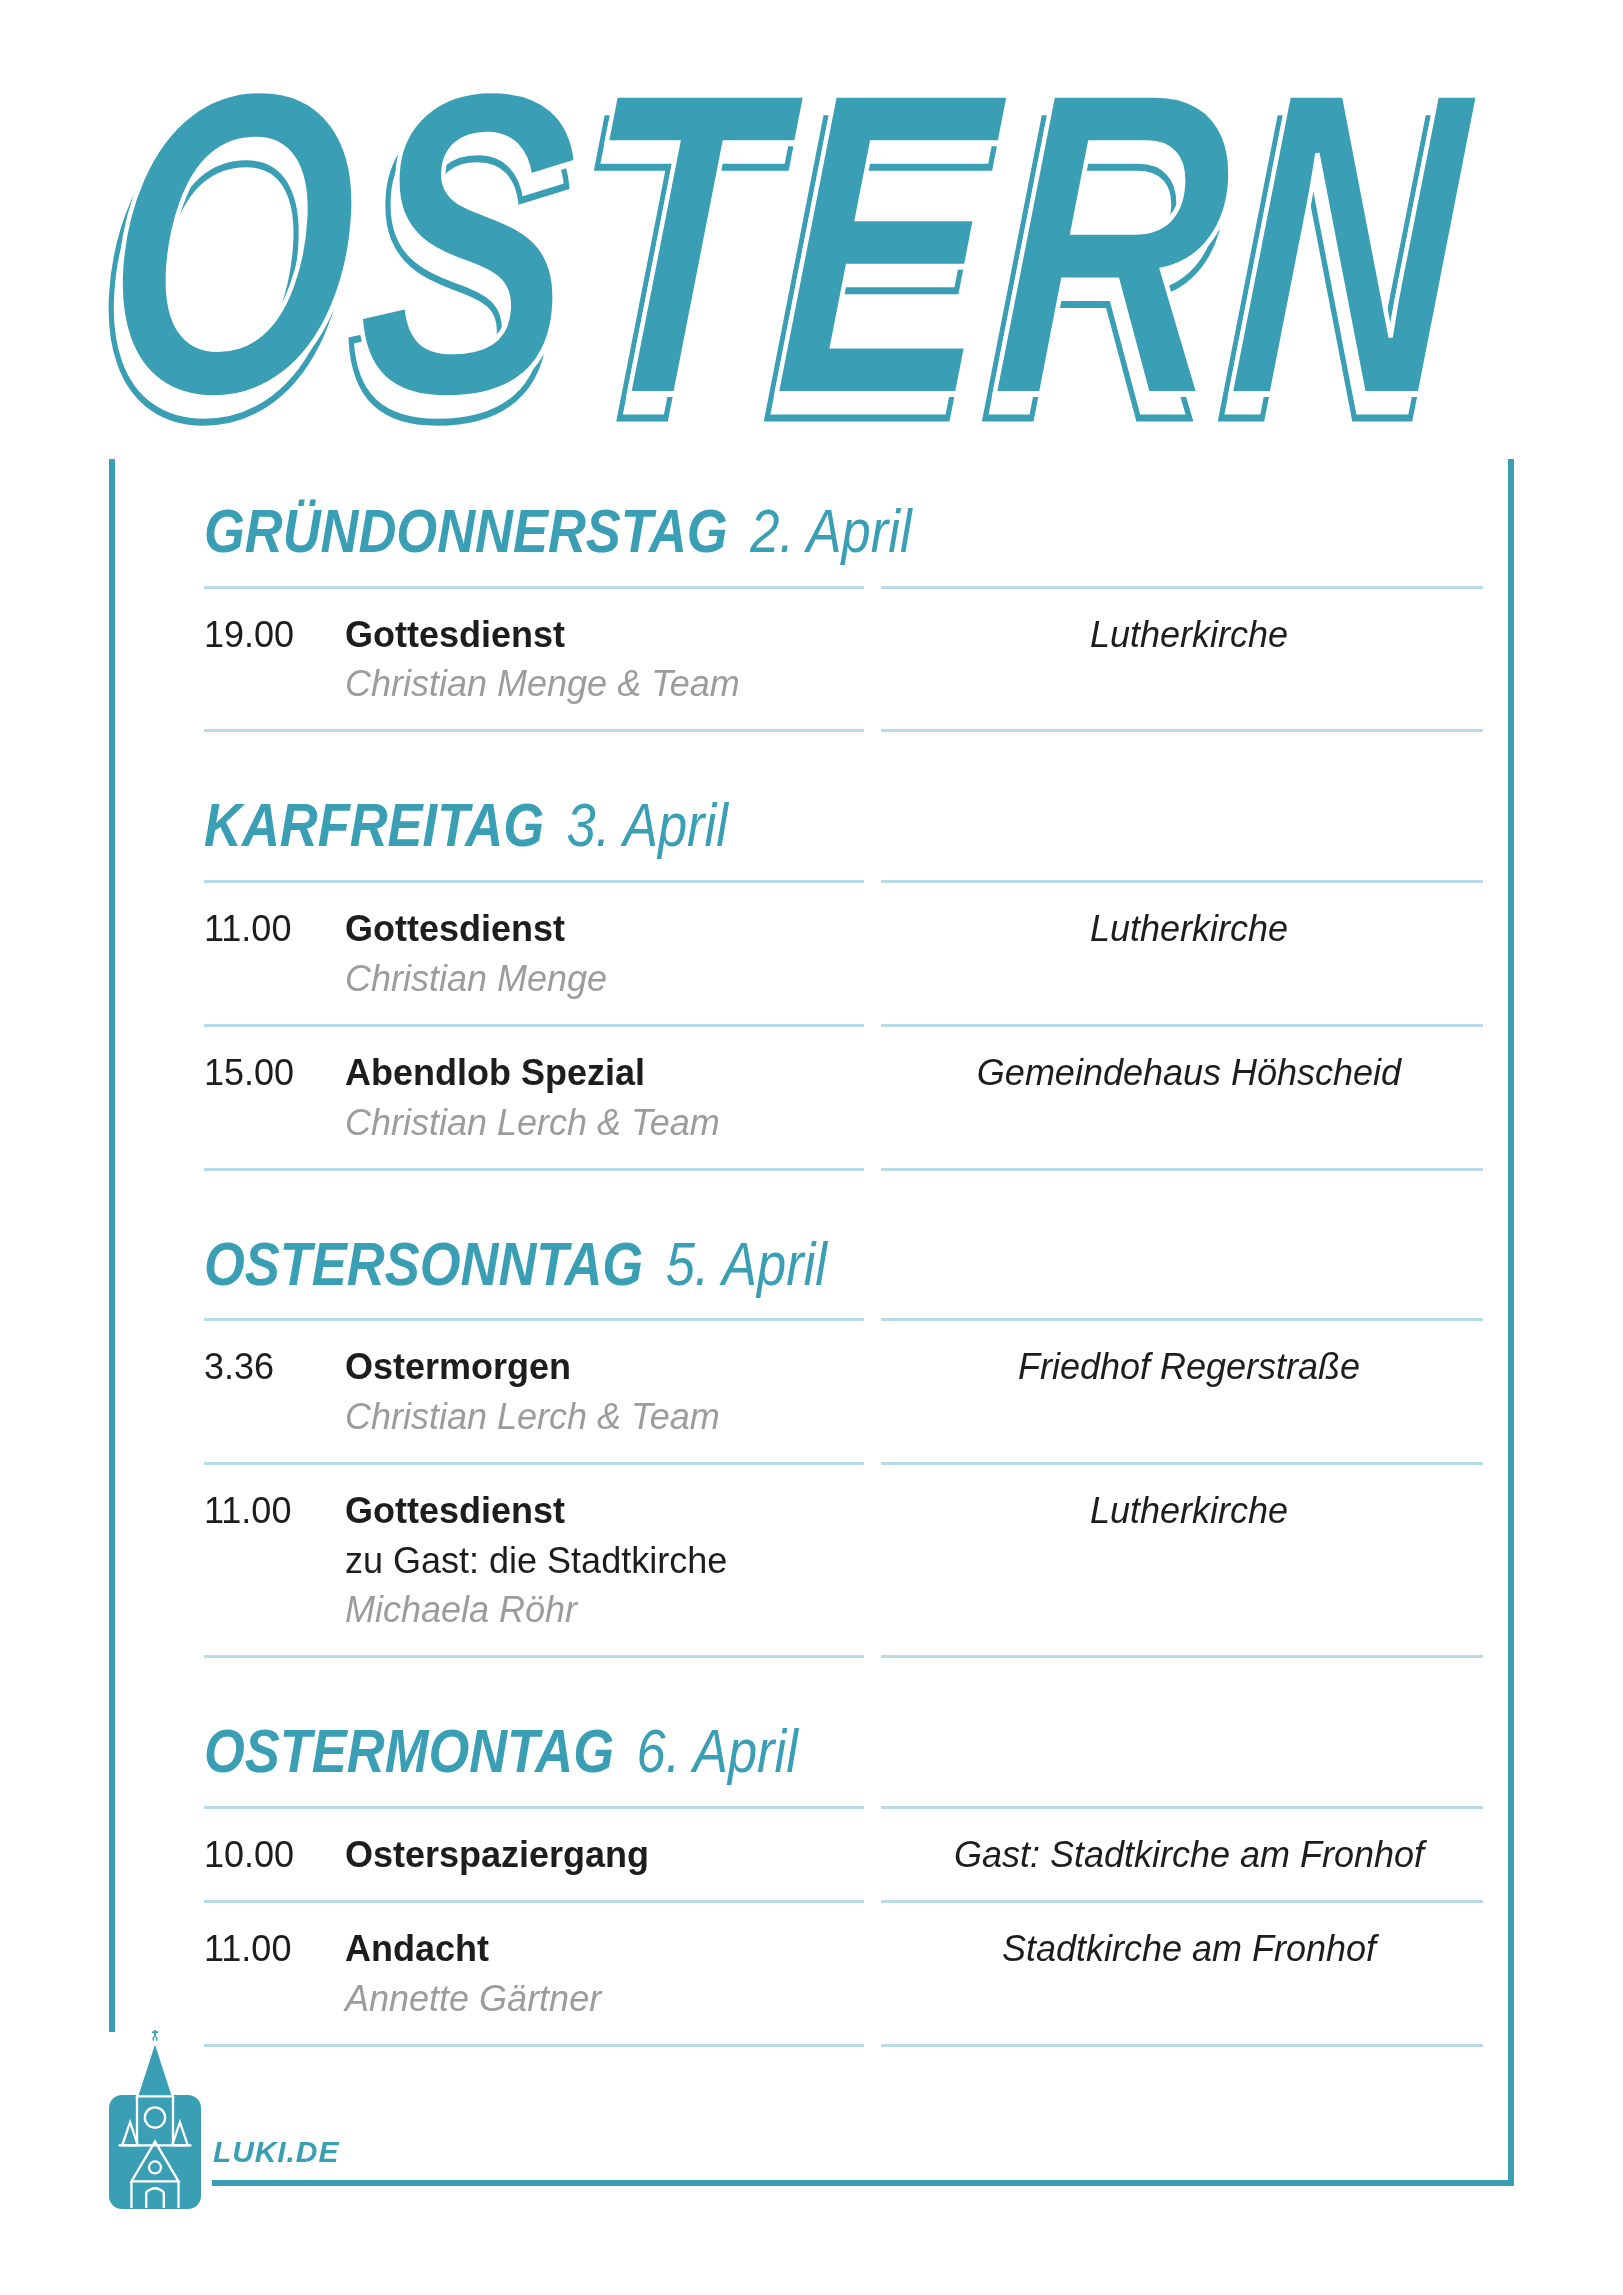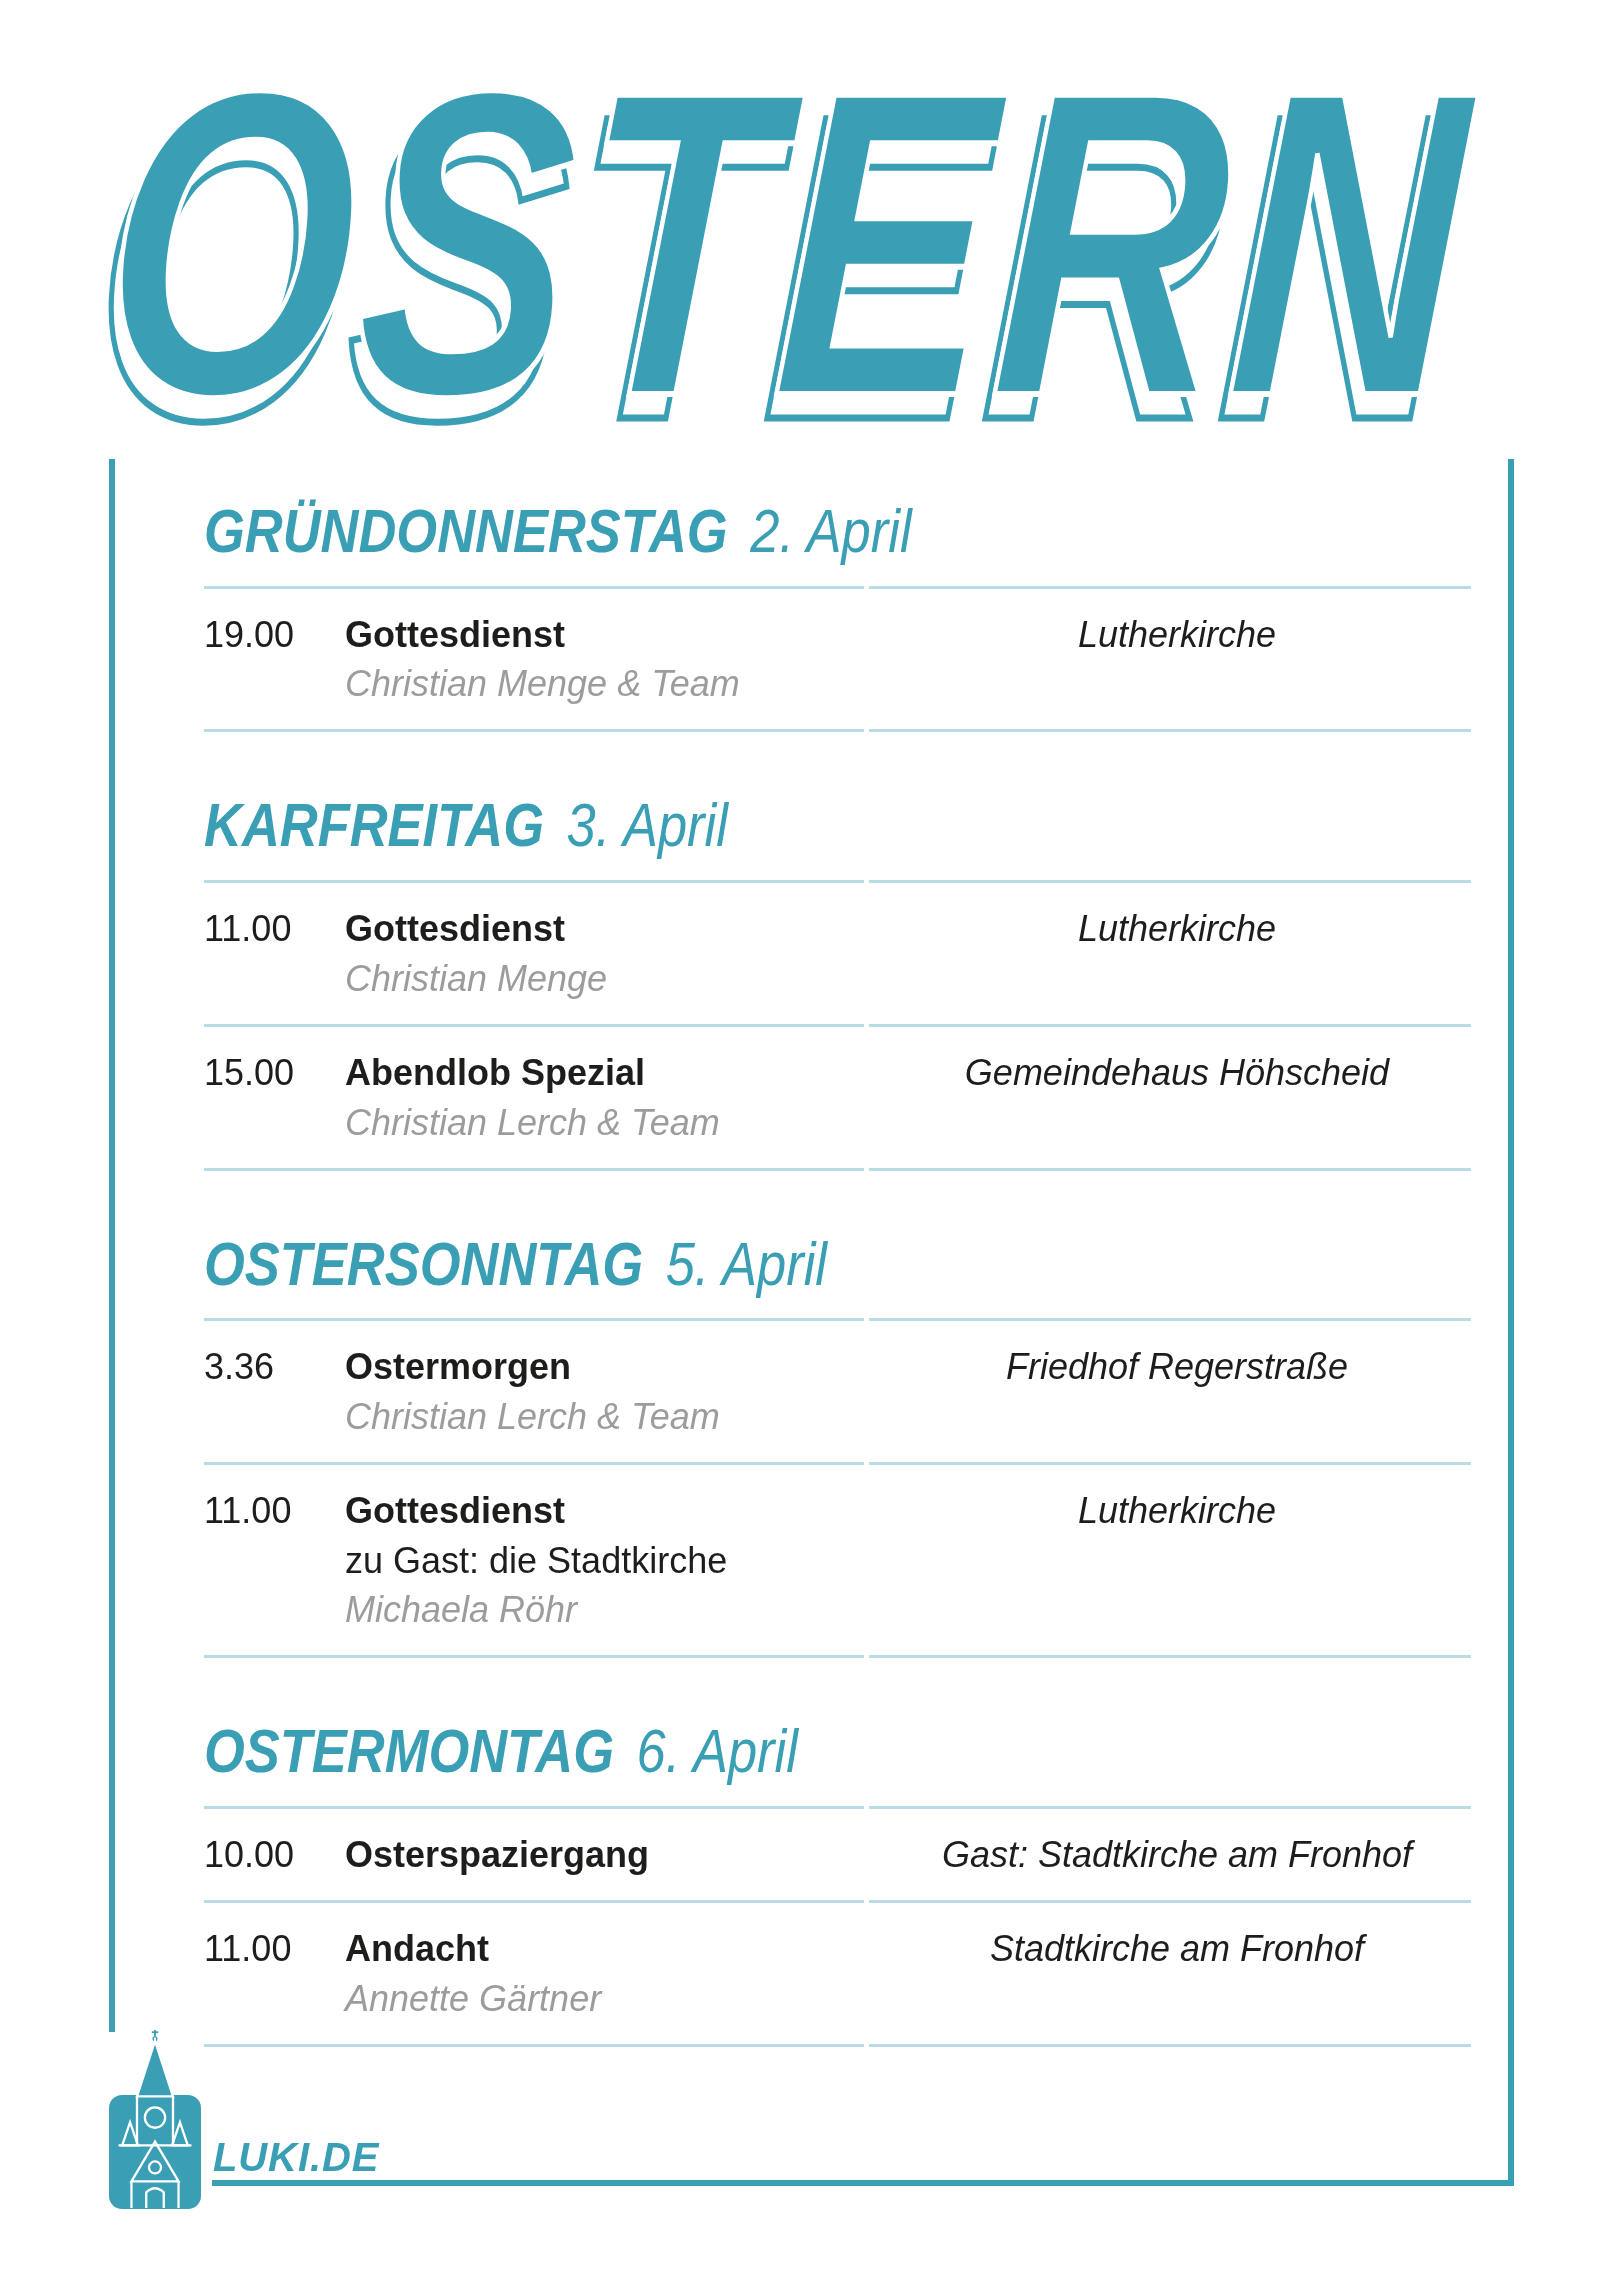--- a/index.html
+++ b/index.html
@@ -54,41 +54,41 @@
     margin:59px 0 20.4px 0;
     font-size:61px;line-height:1.12;
     color:var(--teal);font-style:italic;
     transform:scaleX(0.86);transform-origin:left center;
     white-space:nowrap;
   }
   .section:first-child h2{margin-top:30px;}
   h2 .day{font-weight:700;}
   h2 .date{font-weight:400;margin-left:9.3px;}
 
-  .row,.rule-row{display:grid;grid-template-columns:660px 602px;column-gap:5px;}
+  .row,.rule-row{display:grid;grid-template-columns:660px 602px;column-gap:17px;}
   .rule-row > div{border-bottom:3.7px solid var(--rule);height:0;}
   .cell-left,.cell-right{border-bottom:3.7px solid var(--rule);}
   .inner{display:grid;grid-template-columns:141px auto;padding:21px 0 20.4px 0;}
   .time,.event,.note,.people,.location{font-size:36px;line-height:1.38;}
   .time{color:var(--dark);}
   .event{font-weight:700;color:var(--dark);}
   .note{font-weight:400;color:var(--dark);}
   .people{font-style:italic;color:var(--gray);}
   .cell-right .location{padding:21px 0 20.4px 14px;font-style:italic;color:var(--dark);text-align:center;}
 
   
   .badge{
     position:absolute;left:109px;top:2095px;
     width:92px;height:114px;border-radius:13px;
     background:var(--teal);
   }
   .church-svg{position:absolute;left:109px;top:2029px;width:92px;height:180px;}
   .luki{
     position:absolute;left:213px;top:2137px;
-    font-style:italic;font-weight:700;font-size:40px;line-height:1;
+    font-style:italic;font-weight:700;font-size:30px;line-height:1;
     letter-spacing:0.9px;color:var(--teal);
   }
 </style>
 </head>
 <body>
 
 <div class="ostern-wrap">
   <div class="ostern shadow" aria-hidden="true">OSTERN</div>
   <div class="ostern solid">OSTERN</div>
 </div>

